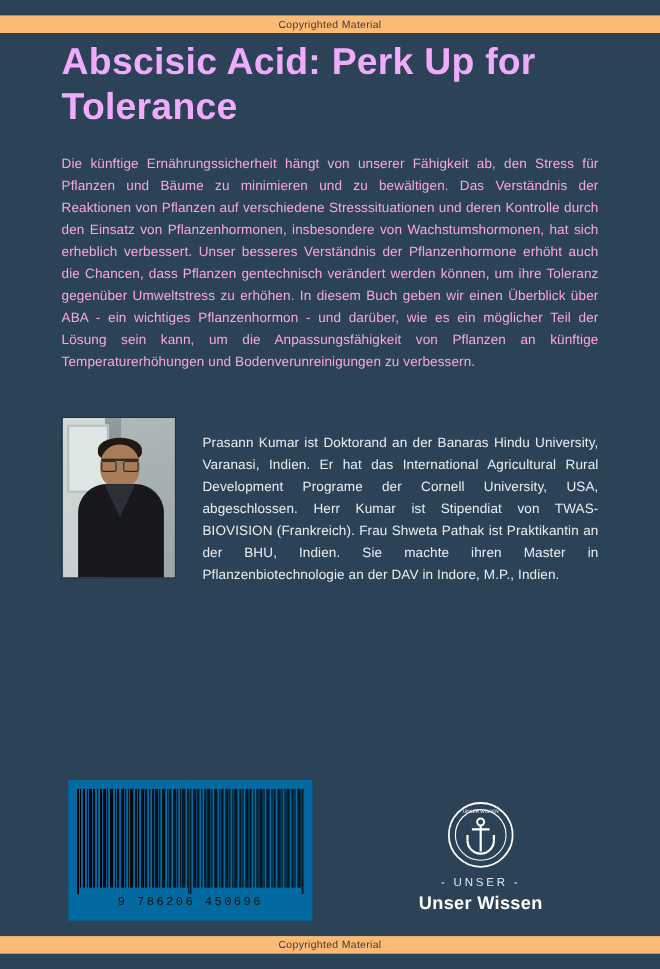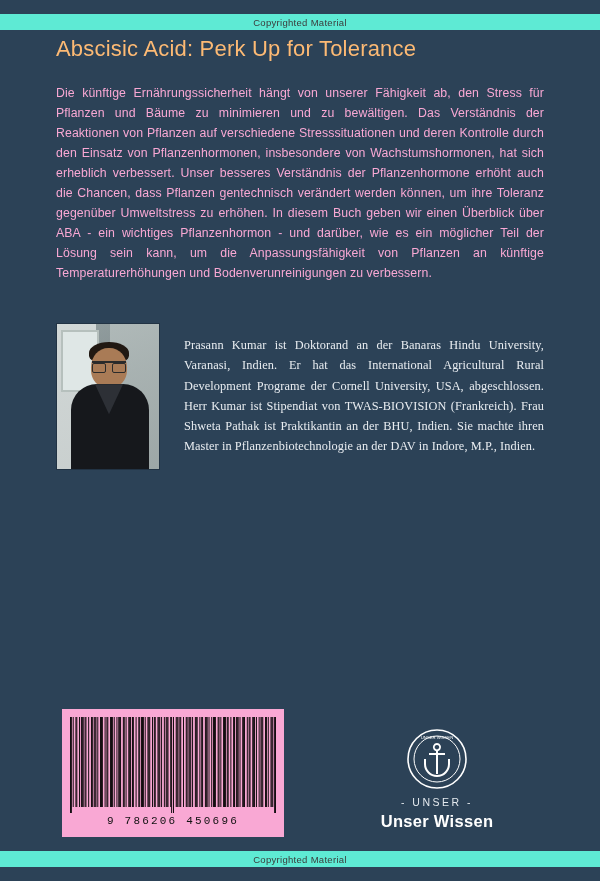--- a/index.html
+++ b/index.html
@@ -16,41 +16,41 @@
     height: 881px;
     background: #2c4257;
     overflow: hidden;
     box-sizing: border-box;
   }
   .copyright-bar {
     position: absolute;
     left: 0;
     width: 100%;
     height: 16px;
-    background: #5eead4;
+    background: #fdba74;
     color: #3b3b3b;
     font-size: 9.5px;
     letter-spacing: 0.3px;
     display: flex;
     align-items: center;
     justify-content: center;
   }
   .copyright-top { top: 14px; }
   .copyright-bottom { bottom: 14px; }
 
   .content {
     position: absolute;
     left: 56px;
     right: 56px;
     top: 32px;
   }
   .title {
-    color: #fdba74;
-    font-size: 22px;
-    font-weight: normal;
+    color: #f0abfc;
+    font-size: 34px;
+    font-weight: bold;
     line-height: 1.22;
     margin: 0;
     padding-top: 4px;
     letter-spacing: 0.2px;
   }
   .blurb {
     color: #f9a8d4;
     font-size: 12.3px;
     line-height: 1.63;
     text-align: justify;
@@ -143,37 +143,36 @@
     clip-path: polygon(50% 100%, 0 0, 100% 0);
   }
 
   .bio-text {
     color: #e9edf1;
     font-size: 12.3px;
     line-height: 1.63;
     text-align: justify;
     margin-left: 24px;
     letter-spacing: 0.1px;
-    font-family: Liberation Serif, serif;
   }
 
   .footer {
     position: absolute;
     left: 56px;
     right: 56px;
     bottom: 44px;
     height: 130px;
   }
   .barcode-box {
     position: absolute;
     left: 6px;
     bottom: 0;
     width: 222px;
     height: 128px;
-    background: #f9a8d4;
+    background: #0369a1;
     padding: 8px 8px 4px 8px;
     box-sizing: border-box;
   }
   .bars {
     width: 100%;
     height: 96px;
     display: block;
   }
   .barcode-number {
     text-align: center;

